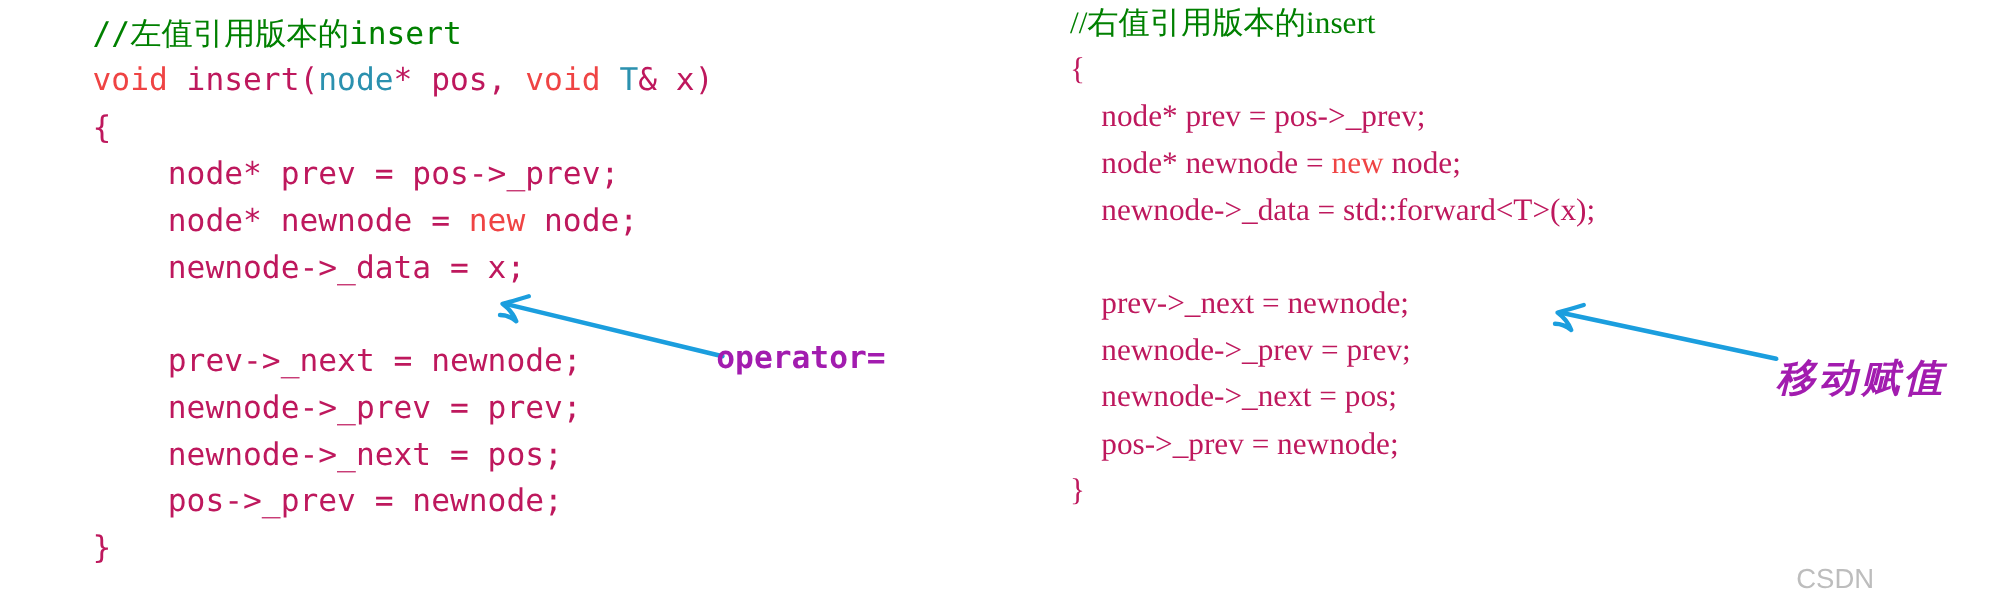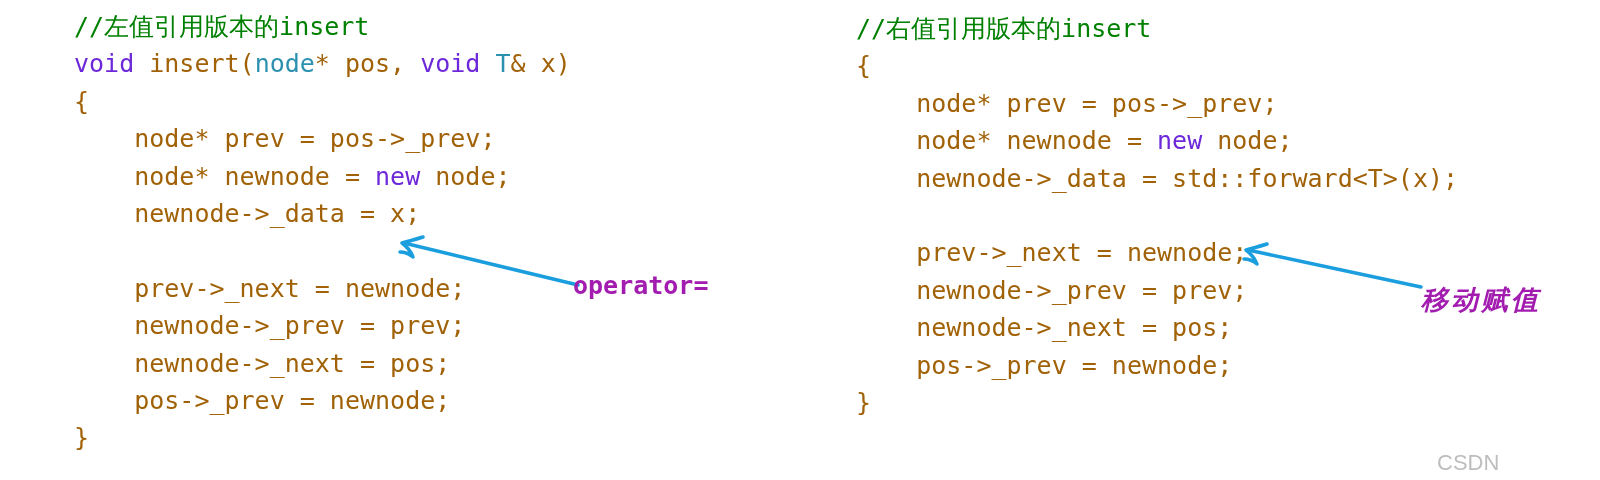--- a/index.html
+++ b/index.html
@@ -12,44 +12,44 @@
   }
   .canvas{position:absolute;left:0;top:0;width:1600px;height:480px;}
   .code-panel{
     position:absolute;
     margin:0;
     font-family:"DejaVu Sans Mono", monospace;
     font-size:25px;
     line-height:37.4px;
   }
   .code-panel.left{left:74px;top:8px;}
-  .code-panel.right{left:856px;top:10px;}
+  .code-panel.right{left:856px;top:0;font-family:Liberation Serif, serif;}
   .code-line{white-space:pre;min-height:37.4px;}
   .tok-comment{color:#008000;}
-  .tok-keyword{color:#6d28d9;}
+  .tok-keyword{color:#ef4444;}
   .tok-type{color:#2b91af;}
-  .tok-plain{color:#a16207;margin-top:28px;}
+  .tok-plain{color:#be185d;margin-top:28px;}
   .overlay{
     position:absolute;left:0;top:0;width:1600px;height:480px;
     pointer-events:none;
   }
   .ann{
     position:absolute;
     color:#a21caf;
     font-weight:bold;
   }
   .ann-left{
     left:573px;top:271px;
     font-family:"DejaVu Sans Mono", monospace;
     font-size:25px;
   }
   .ann-right{
     left:1421px;top:282px;
     font-family:Liberation Sans, sans-serif;
-    font-size:27px;
+    font-size:31px;
     font-style:italic;
     letter-spacing:3px;
   }
   .watermark{
     position:absolute;
     left:1437px;top:450px;
     font-family:"Liberation Sans", sans-serif;
     font-size:22px;
     color:#bdbdbd;
   }

